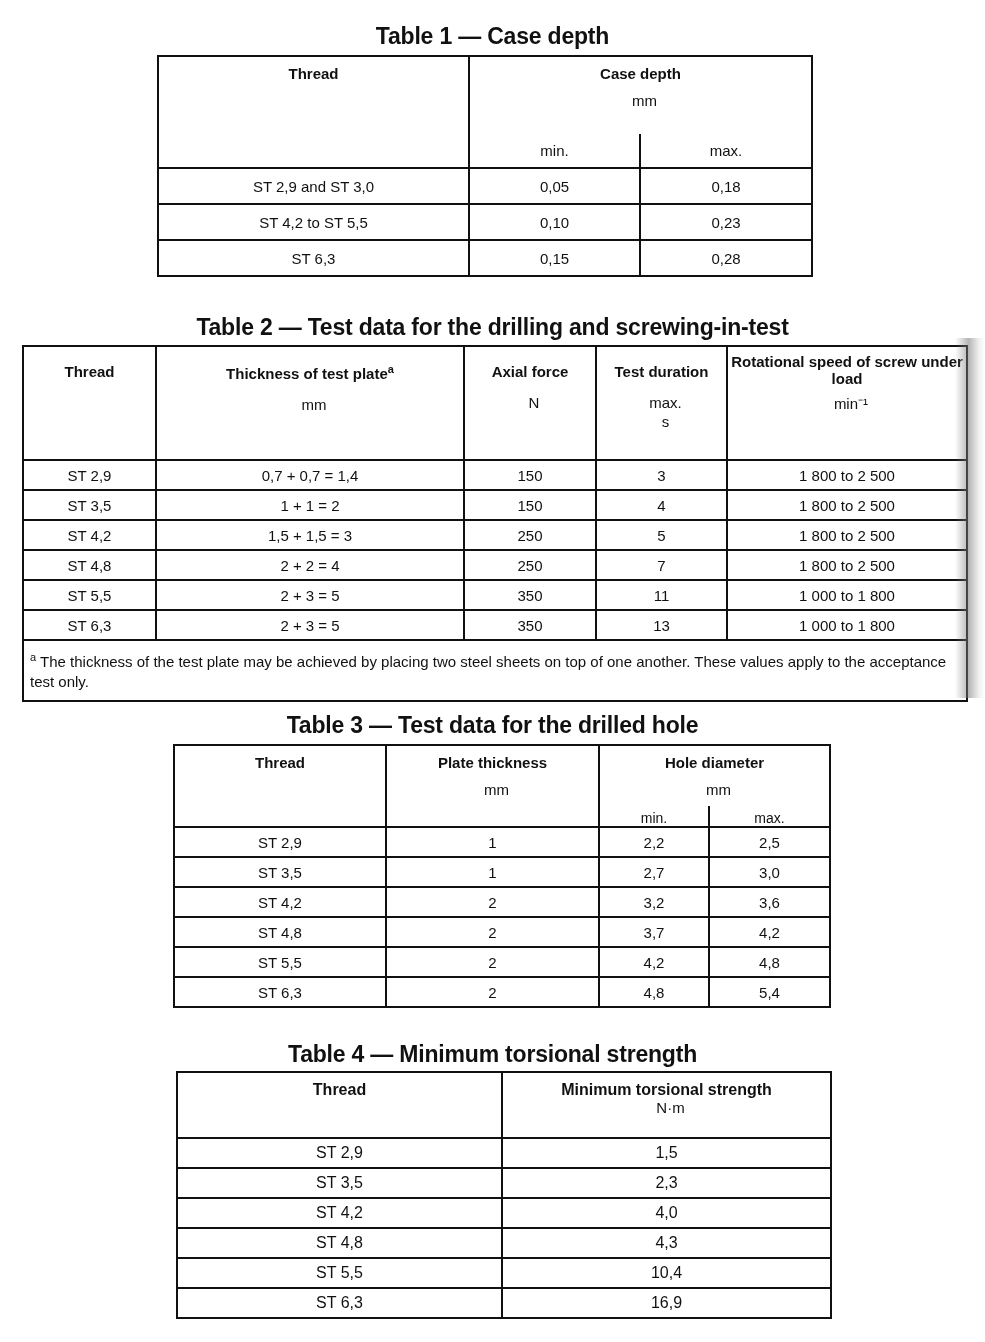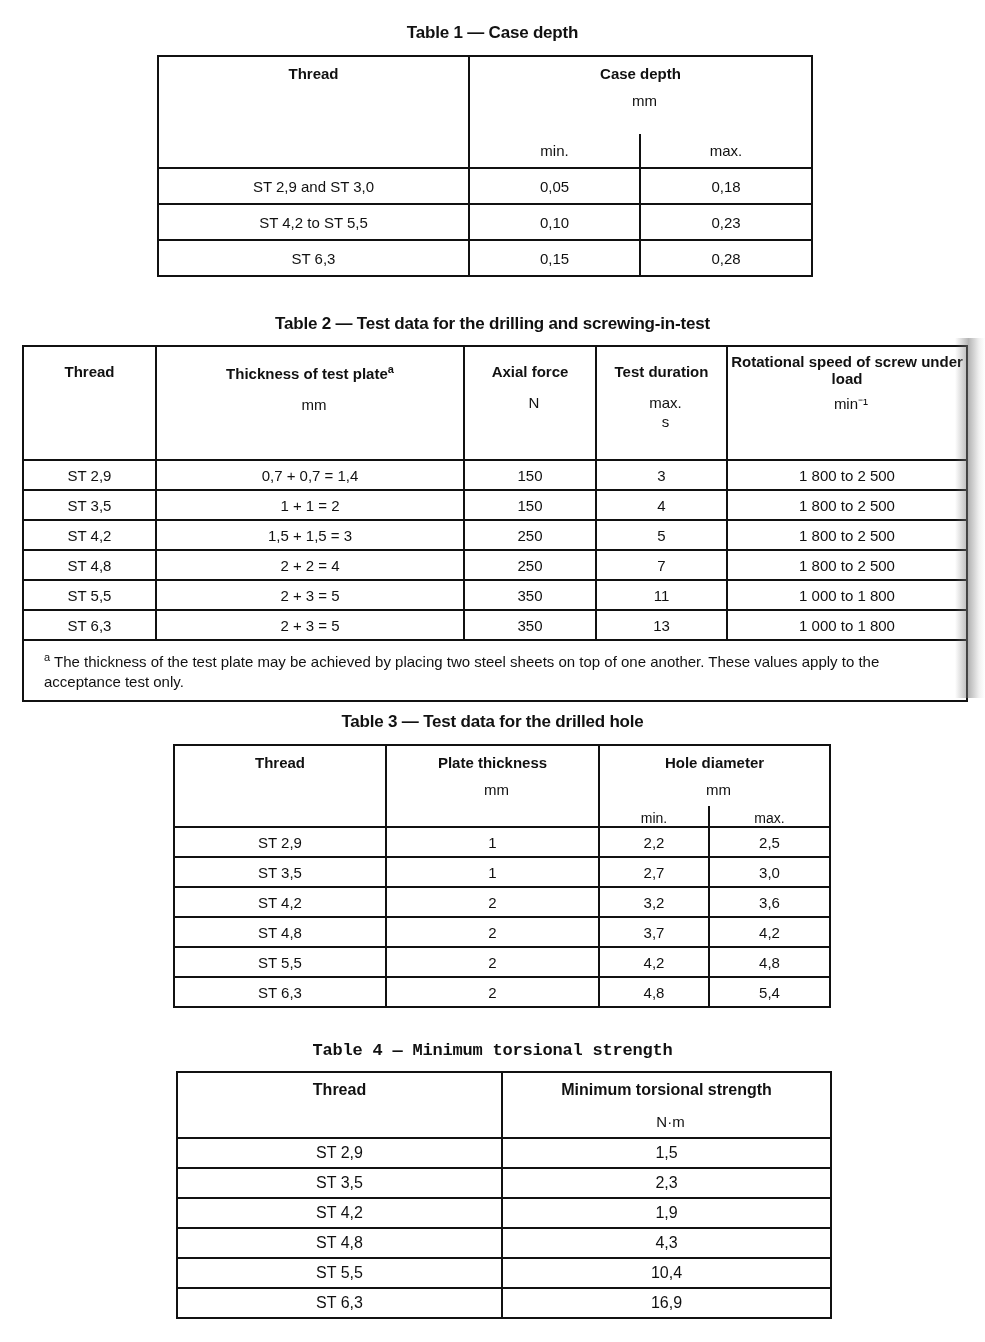--- a/index.html
+++ b/index.html
@@ -2,41 +2,41 @@
 <html><head>
   <meta charset="utf-8">
   <style>
     html, body { margin: 0; padding: 0; background: #ffffff; }
     body {
       width: 985px; height: 1342px; position: relative; overflow: hidden;
       font-family: "Liberation Sans", sans-serif; color: #111;
     }
     .caption {
       position: absolute; left: 0; width: 985px; text-align: center;
-      font-weight: bold; font-size: 17px; letter-spacing: -0.2px;
+      font-weight: bold; font-size: 23px; letter-spacing: -0.2px;
     }
     table { position: absolute; border-collapse: collapse; table-layout: fixed; }
     td, th { border: 2px solid #111; text-align: center; padding: 0; font-size: 15px; }
     th { font-weight: bold; vertical-align: top; }
     .sub { font-weight: normal; display: block; padding-left: 8px; }
 
     
     #t1 { left: 157px; top: 55px; width: 654px; }
     #t1 th.thread { height: 102px; padding-top: 8px; }
     #t1 .hd-main { padding-top: 8px; height: 58px; border-bottom: none; }
     #t1 .hd-mm { margin-top: 10px; }
     #t1 .minmax { height: 28px; border-top: none; font-weight: normal; vertical-align: middle; }
     #t1 td { height: 34px; }
 
     
     #t2 { left: 22px; top: 345px; width: 944px; }
     #t2 th { height: 96px; padding-top: 16px; }
     #t2 th.rot { padding-top: 6px; }
     #t2 td { height: 28px; }
-    #t2 td.foot { text-align: left; padding: 6px 14px 8px 20px; height: auto; line-height: 20px; font-size: 15px; }
+    #t2 td.foot { text-align: left; padding: 6px 14px 8px 6px; height: auto; line-height: 20px; font-size: 15px; }
     #t2 sup { font-size: 11px; }
     .scan-edge {
       position: absolute; left: 955px; top: 338px; width: 30px; height: 360px;
       background: linear-gradient(to right, rgba(255,255,255,0), rgba(120,120,120,0.55) 45%, rgba(230,230,230,0.6) 80%, rgba(255,255,255,0));
       pointer-events: none;
     }
 
     
     #t3 { left: 173px; top: 744px; width: 656px; }
     #t3 th { height: 52px; padding-top: 8px; }
@@ -236,47 +236,47 @@
       </tr>
       <tr>
         <td>ST 6,3</td>
         <td>2</td>
         <td>4,8</td>
         <td>5,4</td>
       </tr>
     </tbody>
 </table>
 
-<div class="caption" style="top:1041px;font-family:Liberation Mono, monospace;">Table 4 — Minimum torsional strength</div>
+<div class="caption" style="top:1041px;">Table 4 — Minimum torsional strength</div>
 <table id="t4">
   <colgroup>
       <col style="width:325px">
       <col style="width:329px">
     </colgroup>
   <tbody>
       <tr>
     <th><span class="big">Thread</span></th>
     <th>
       <span class="big">Minimum torsional strength</span>
-      <span class="sub" style="margin-top:14px">N·m</span>
+      <span class="sub" style="margin-top:0">N·m</span>
     </th>
   </tr>
   </tbody>
     <tbody id="t4-body">
       <tr>
         <td>ST 2,9</td>
         <td>1,5</td>
       </tr>
       <tr>
         <td>ST 3,5</td>
         <td>2,3</td>
       </tr>
       <tr>
         <td>ST 4,2</td>
-        <td>1,9</td>
+        <td>4,0</td>
       </tr>
       <tr>
         <td>ST 4,8</td>
         <td>4,3</td>
       </tr>
       <tr>
         <td>ST 5,5</td>
         <td>10,4</td>
       </tr>
       <tr>

